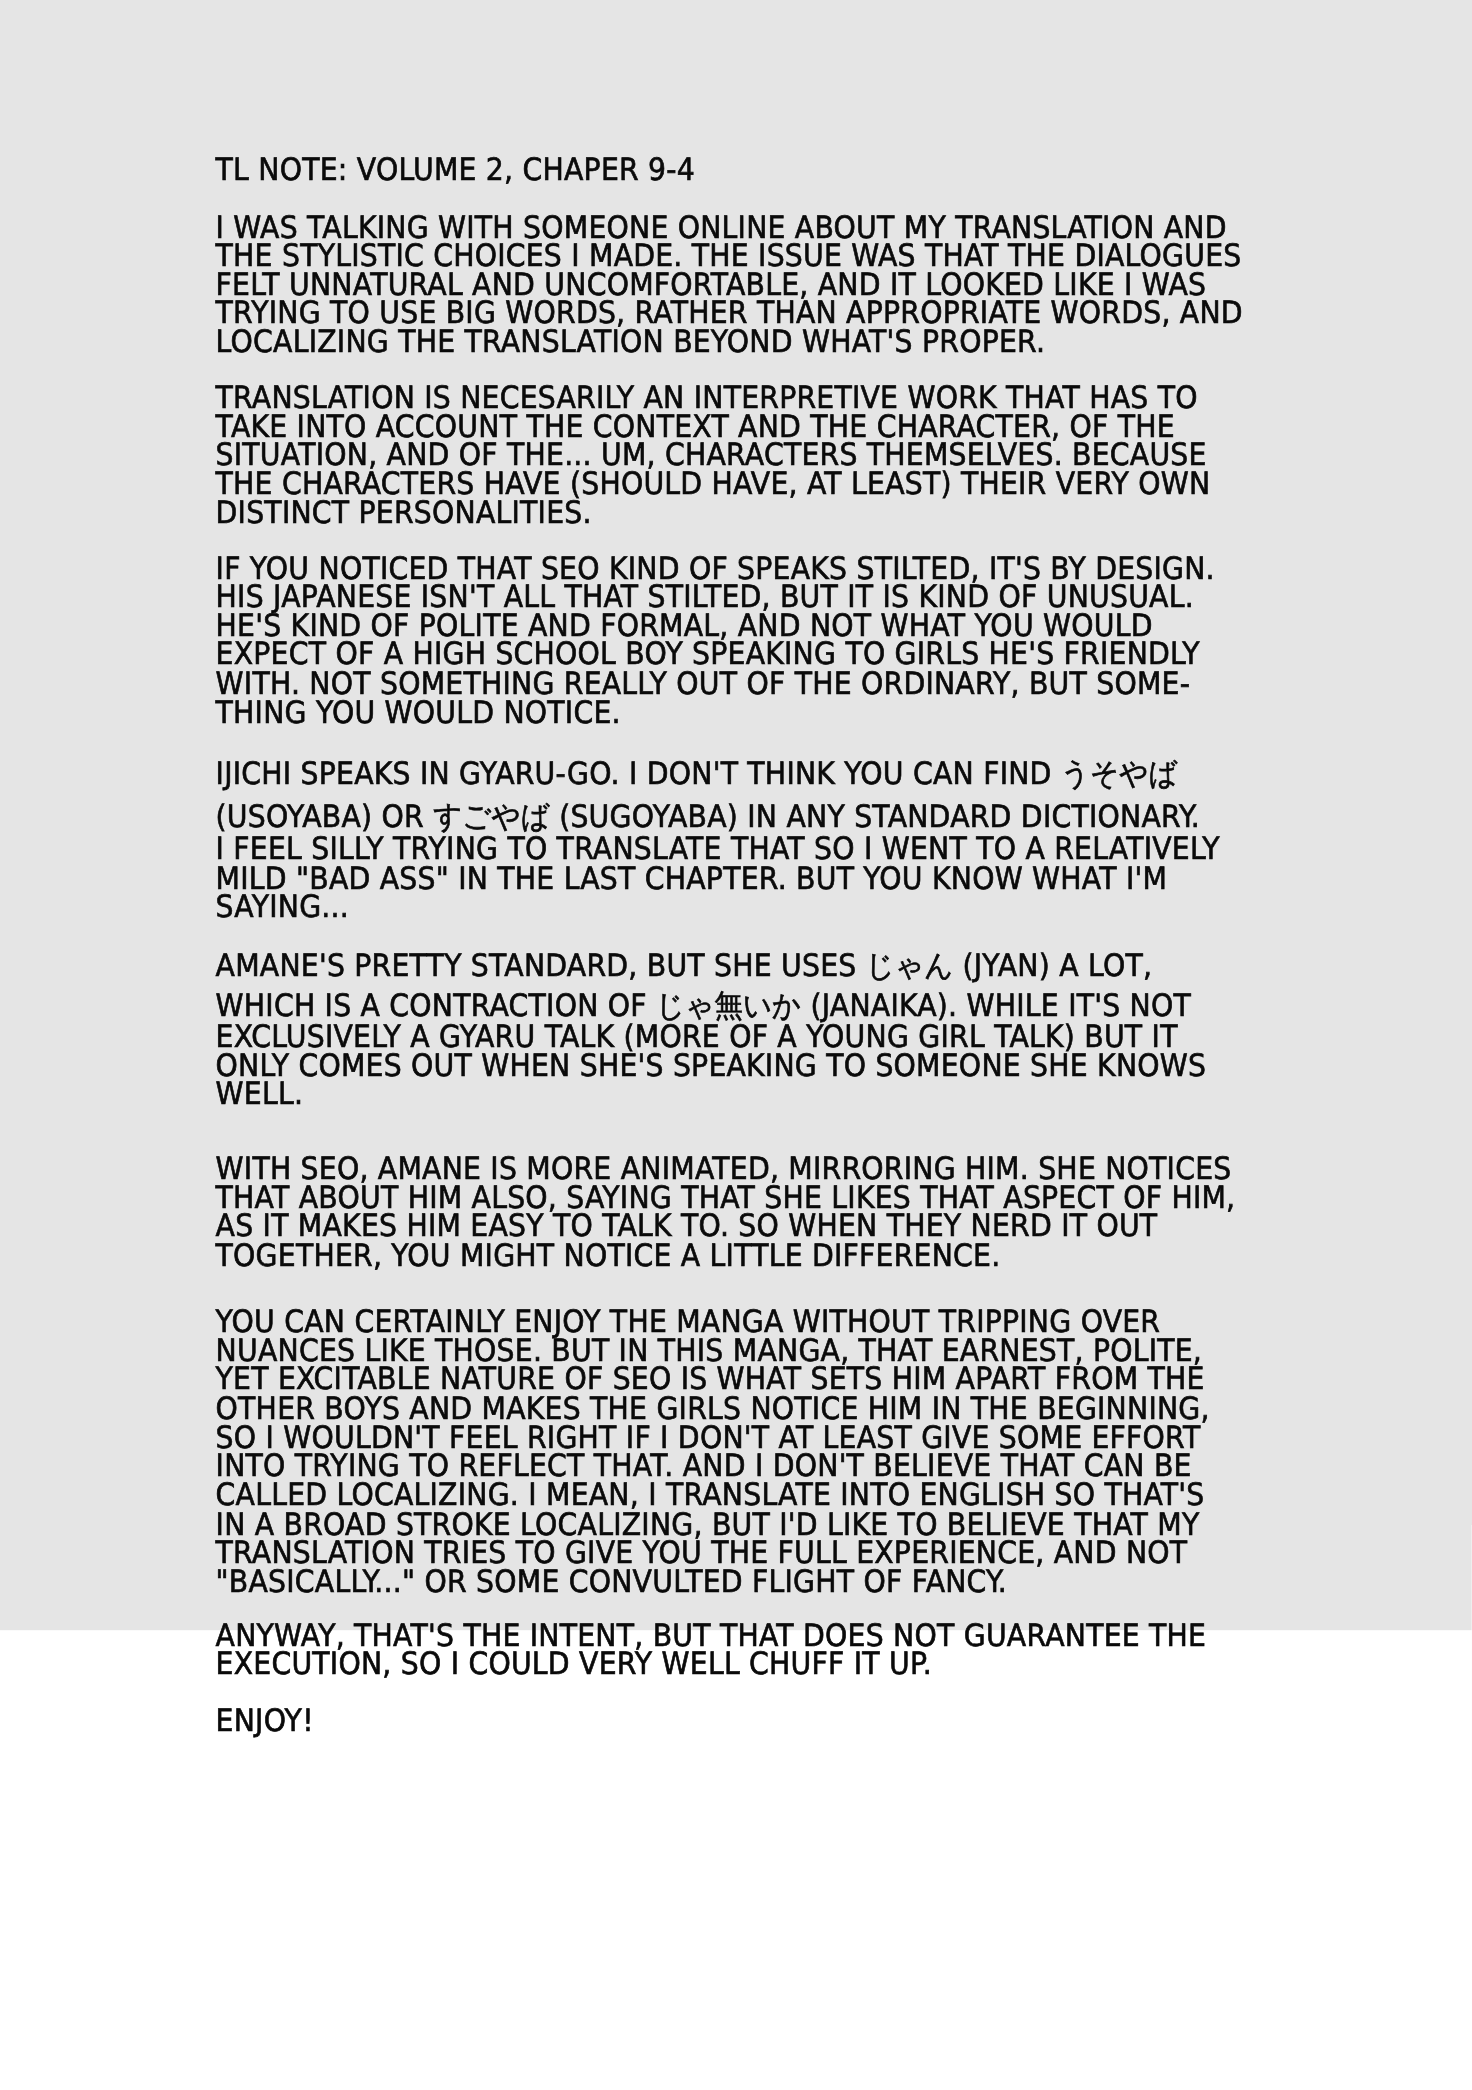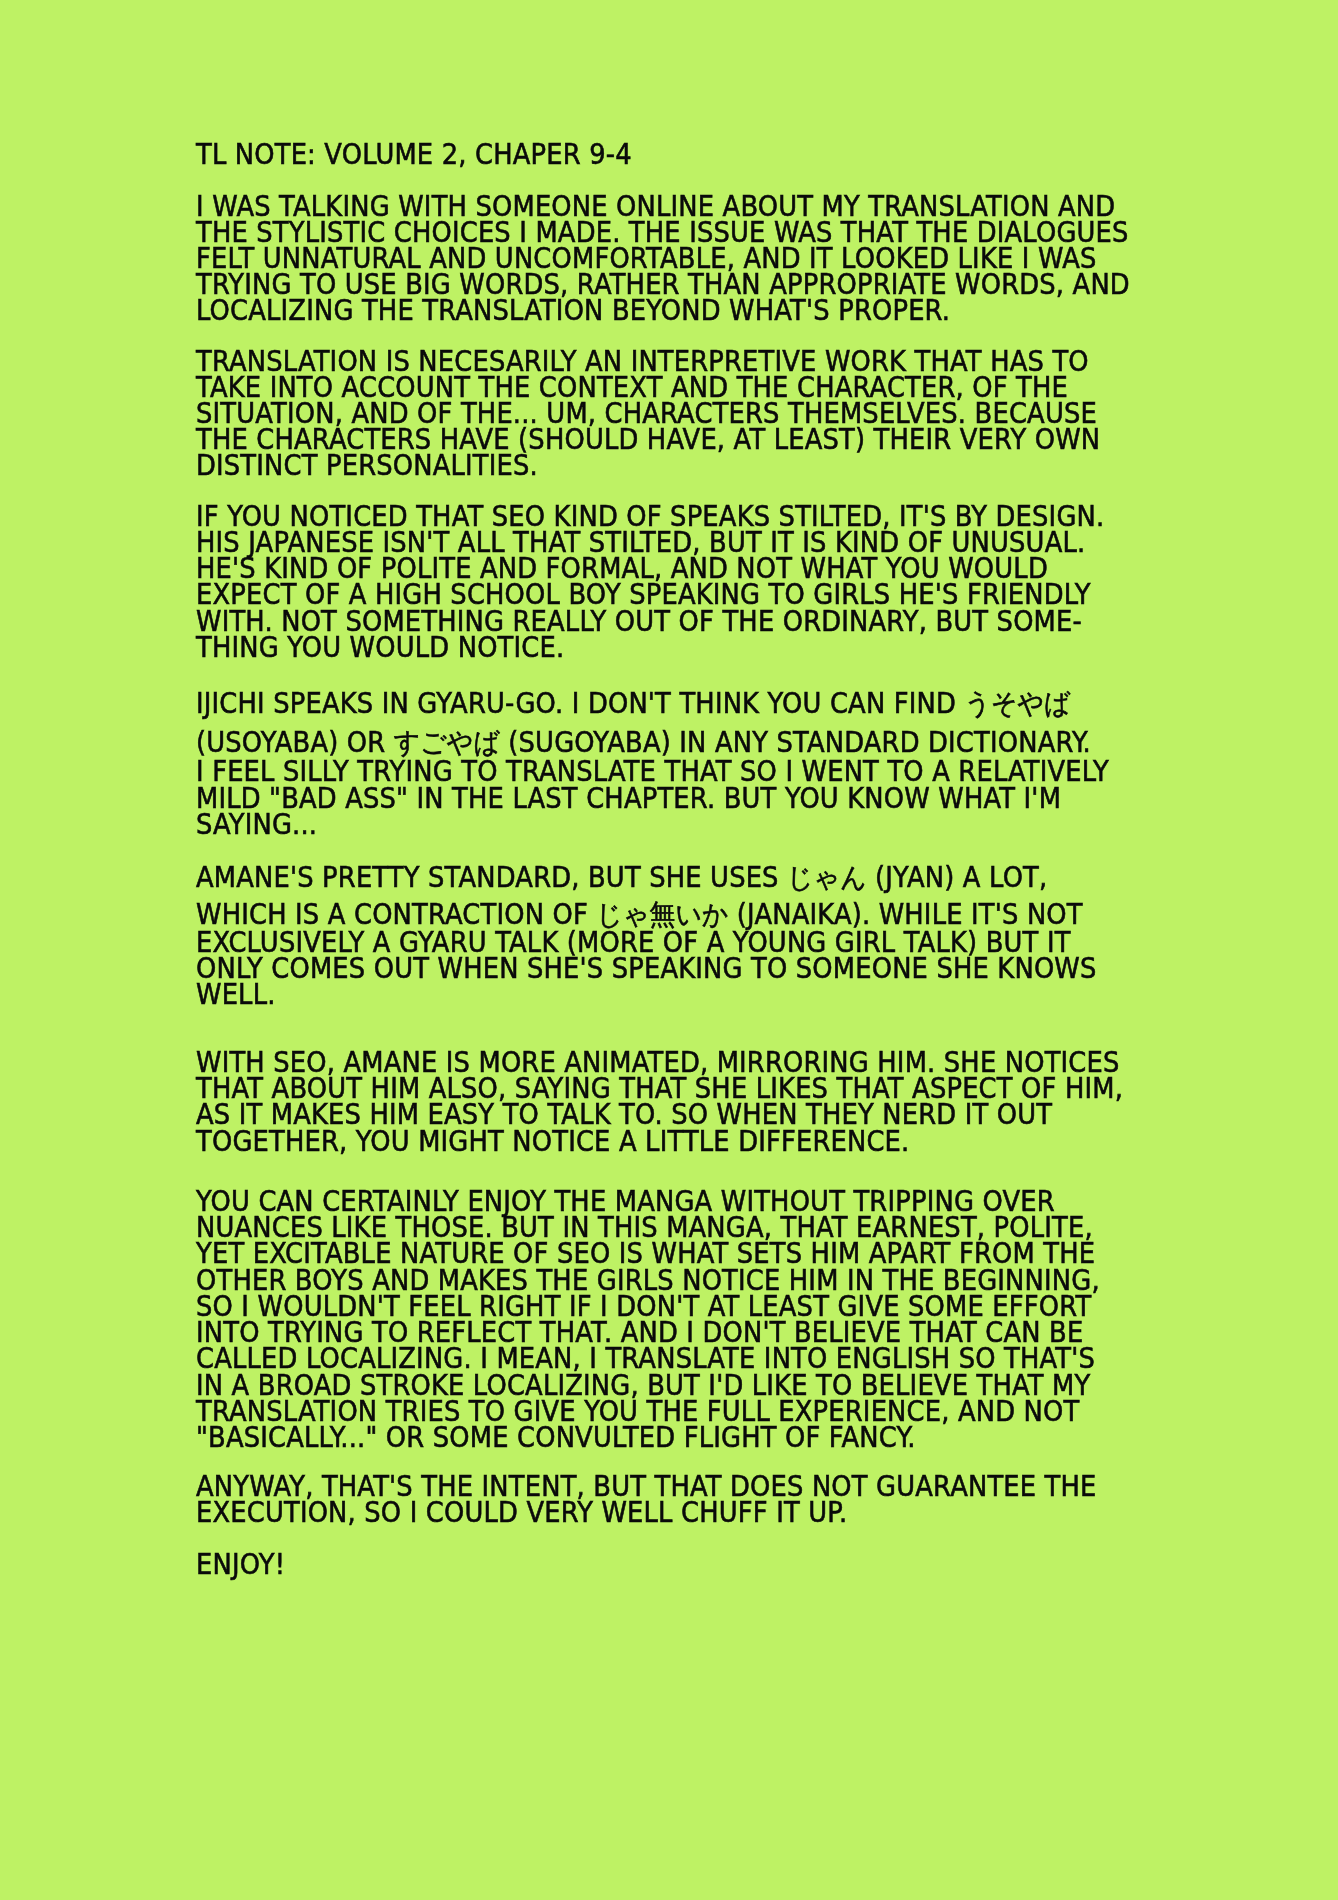--- a/index.html
+++ b/index.html
@@ -1,17 +1,17 @@
 <!DOCTYPE html>
 <html><head>
   <meta charset="utf-8">
   <style>
     html, body { margin: 0; padding: 0; background: #ffffff; }
     body { width: 1338px; height: 1900px; position: relative; overflow: hidden; }
-    .page { position: absolute; left: 0; top: 0; width: 1338px; height: 1900px; background: #bef264; }
+    .page { position: absolute; left: 0; top: 0; width: 1338px; height: 1482px; background: #e5e5e5; }
     .line {
       position: absolute;
       left: 196px;
       white-space: nowrap;
       font-family: "DejaVu Sans", sans-serif;
       font-size: 28px;
       line-height: 28px;
       color: #0a0a0a;
       -webkit-text-stroke: 0.6px #0a0a0a;
       transform-origin: 0 0;

